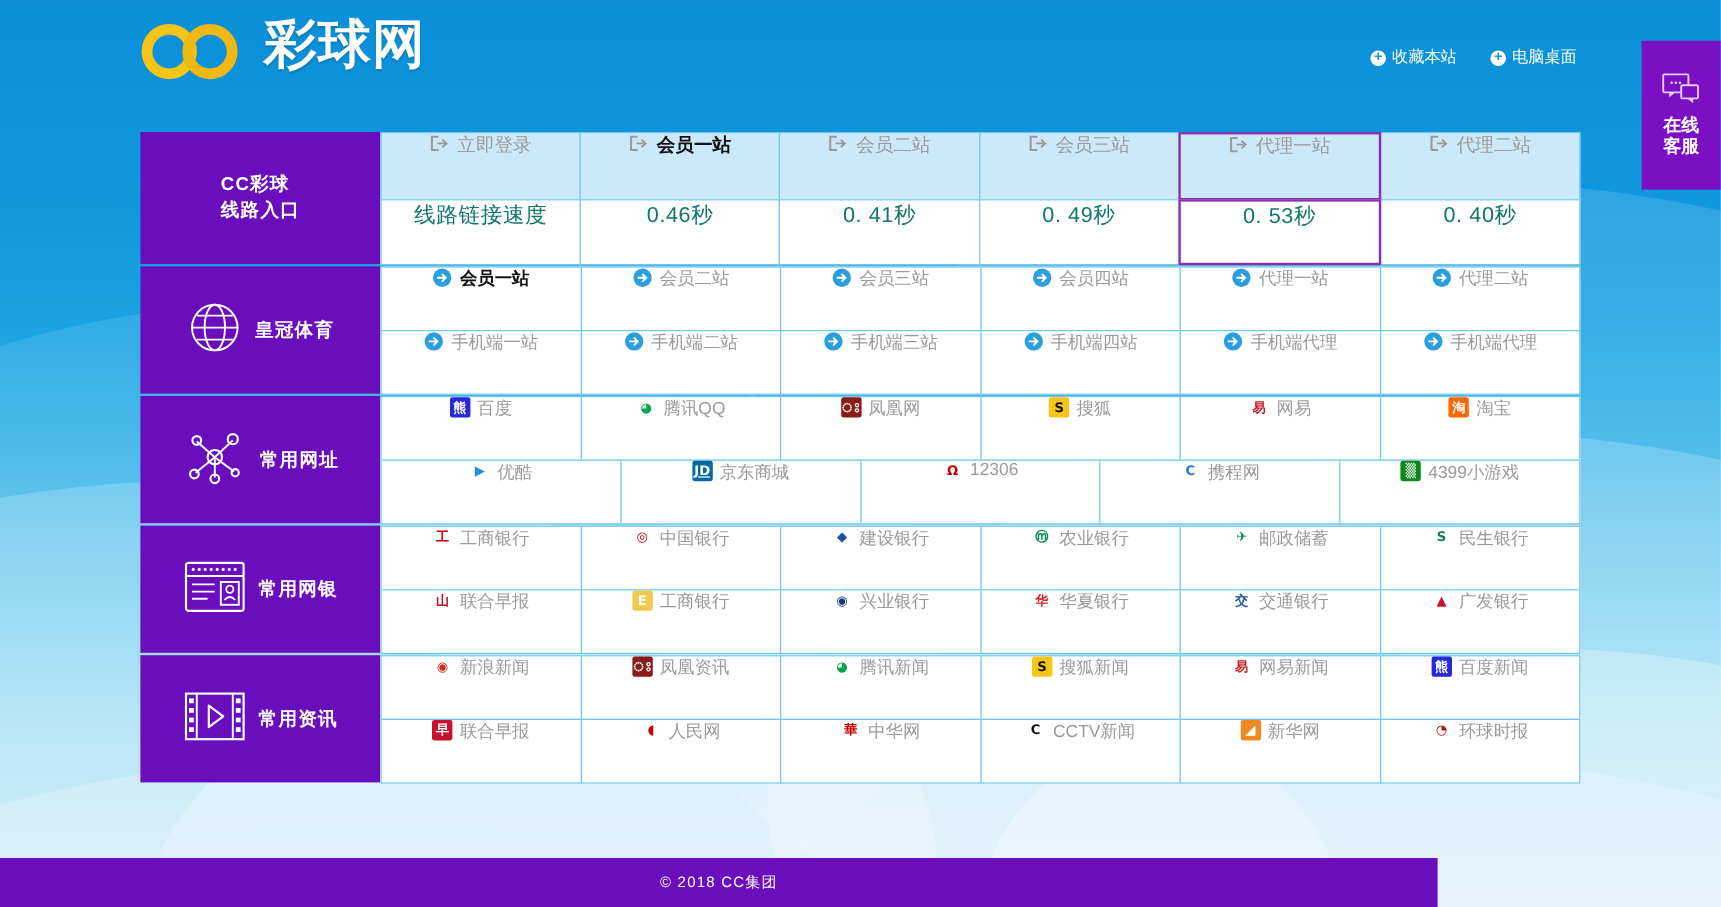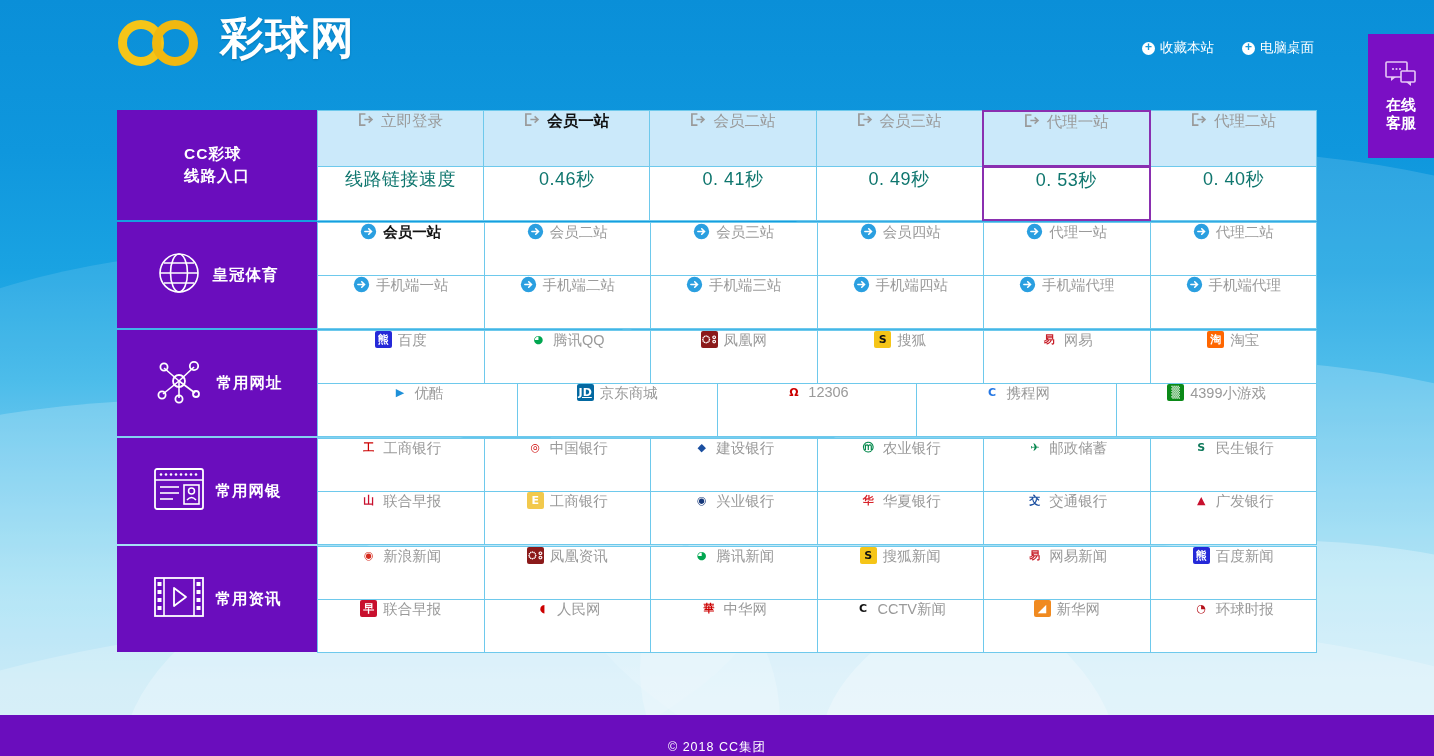--- a/index.html
+++ b/index.html
@@ -150,23 +150,23 @@
     display: flex; align-items: center; justify-content: center;
     font-size: 11px; font-weight: bold; color: #fff;
     line-height: 17px; overflow: hidden;
     font-family: "DejaVu Sans", "Liberation Sans", sans-serif;
   }
   .fav.round { border-radius: 50%; }
 
   
   .footer {
     position: absolute; left: 0; bottom: 0;
-    width: 1434px; height: 41px;
+    width: 1198px; height: 41px;
     background: #6a0dbd;
-    display: flex; align-items: flex-end; justify-content: center;
+    display: flex; align-items: center; justify-content: center;
     color: #ffffff; font-size: 12.5px; letter-spacing: 1px;
   }
 </style>
 </head>
 <body>
 
 <div class="cloud c1"></div>
 <div class="cloud c2"></div>
 <div class="cloud c3"></div>
 <div class="cloud c4"></div>

